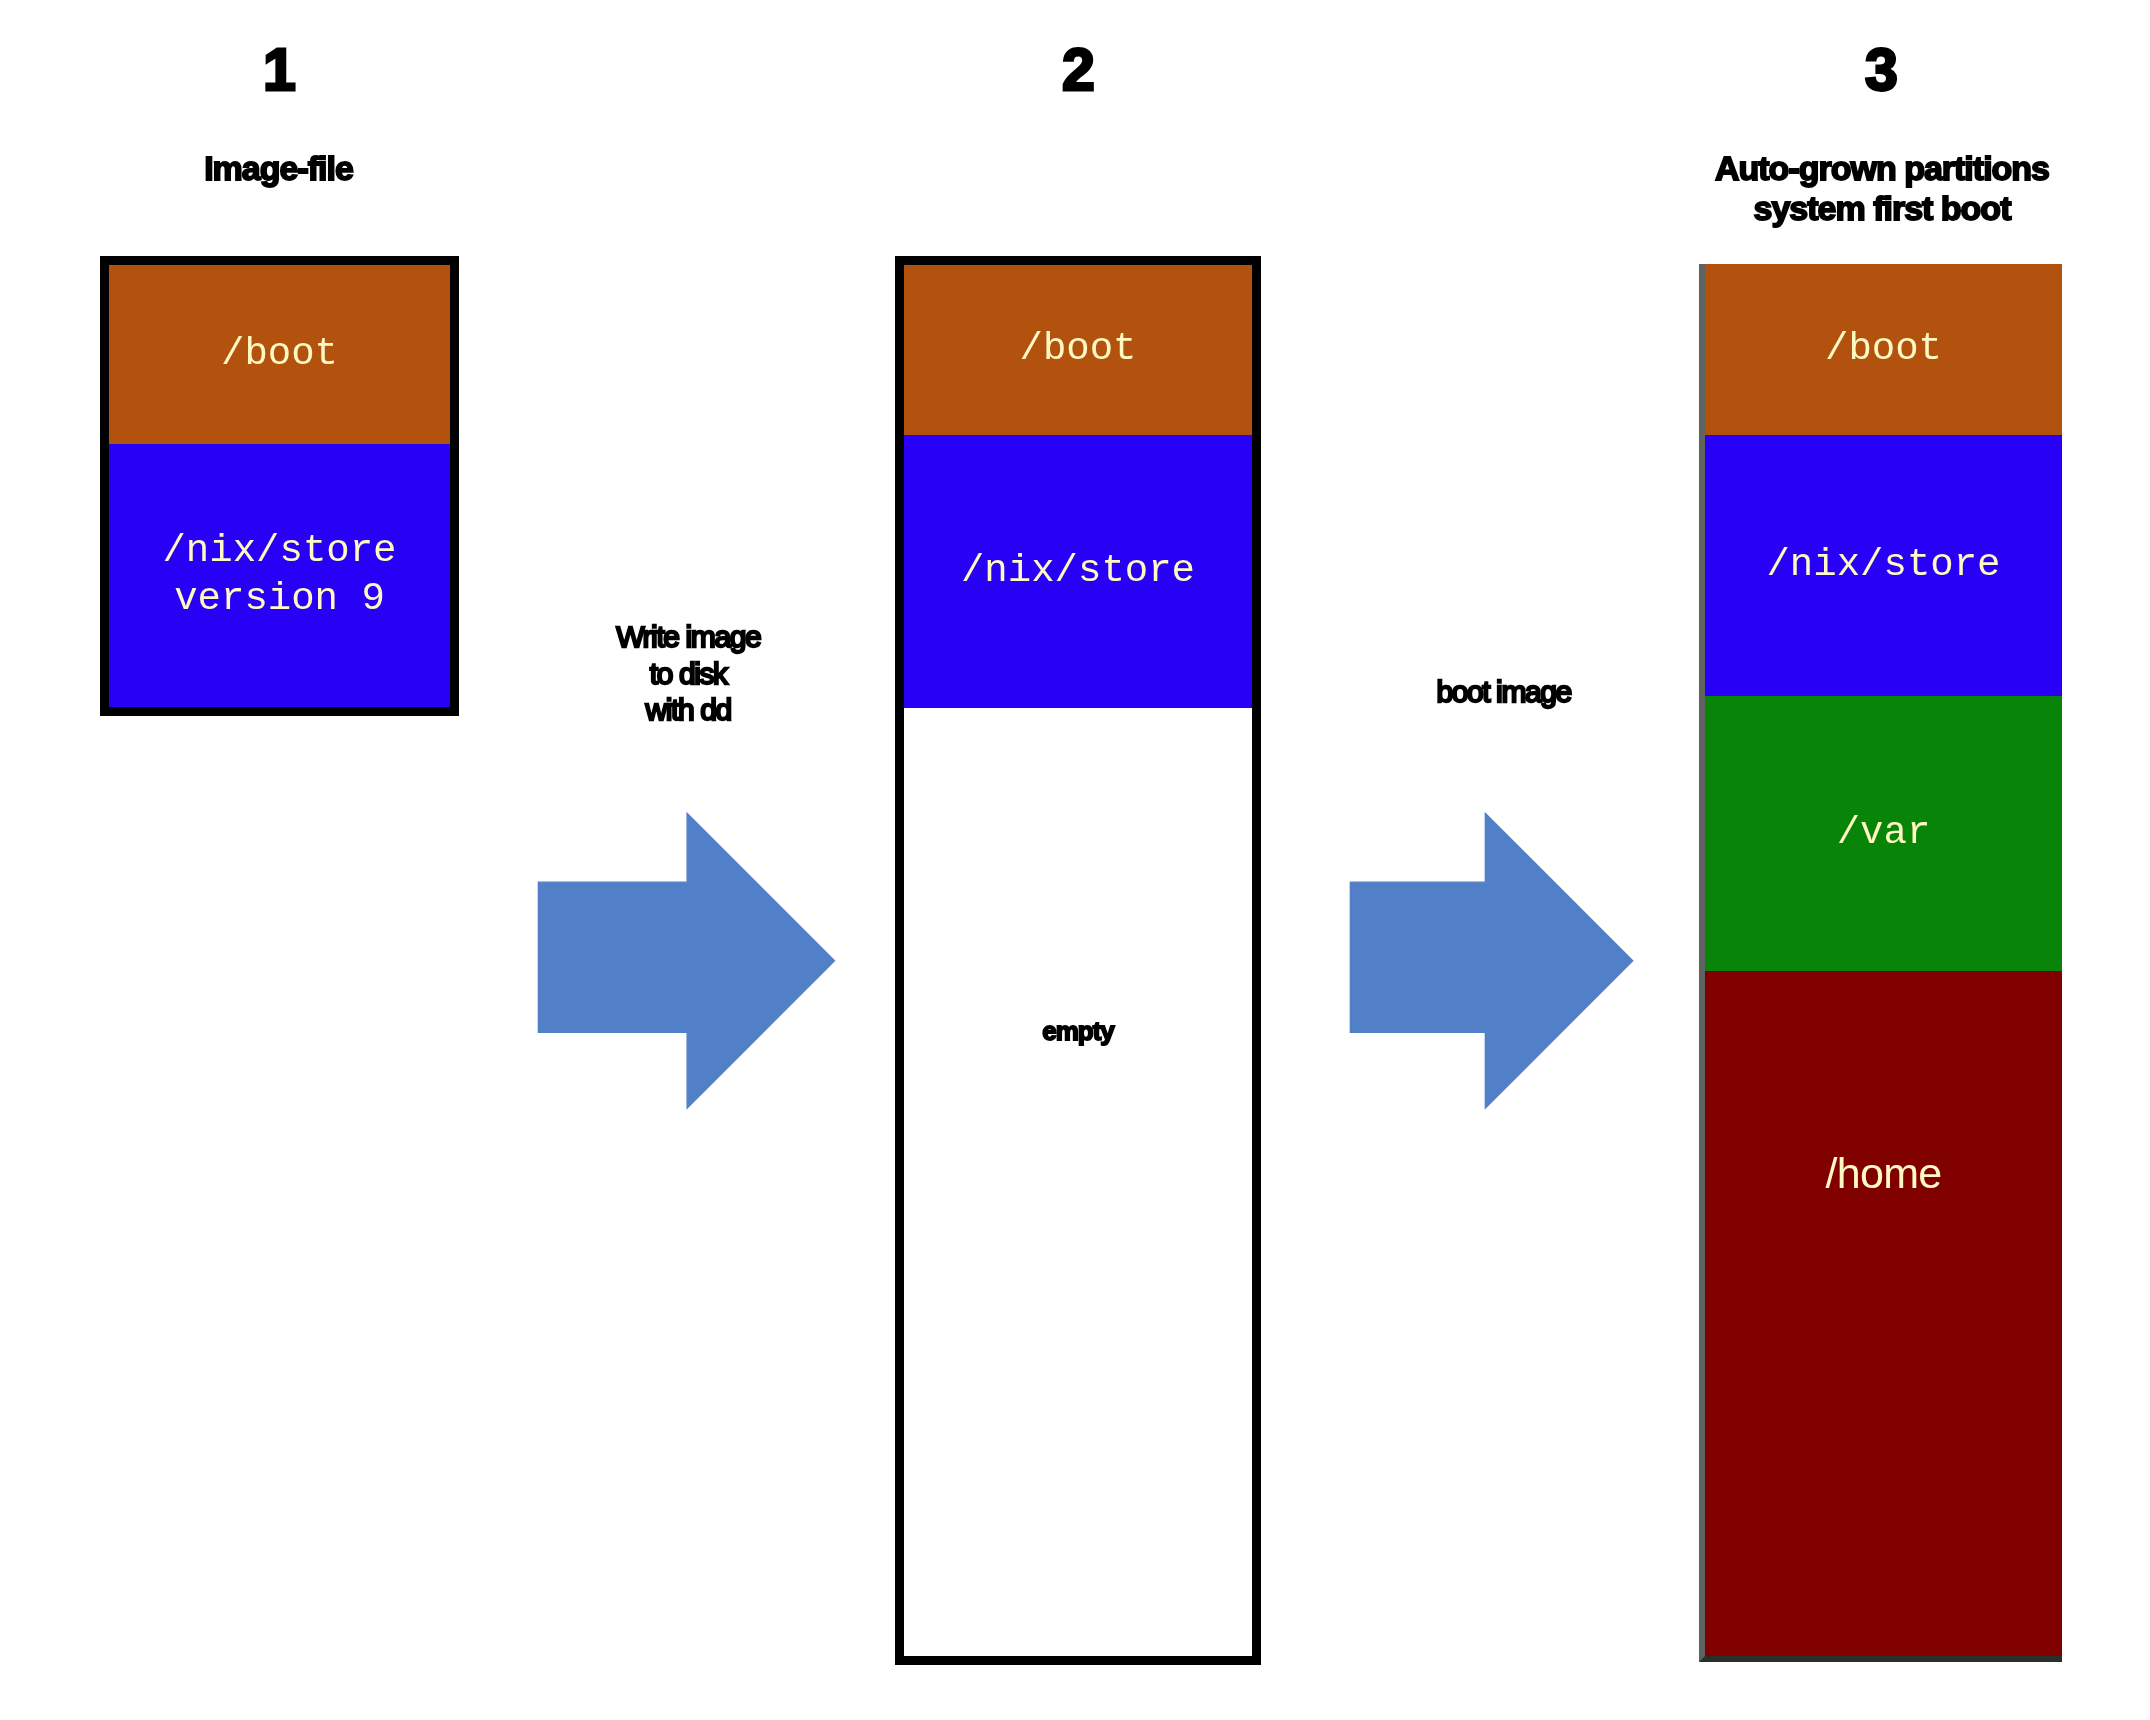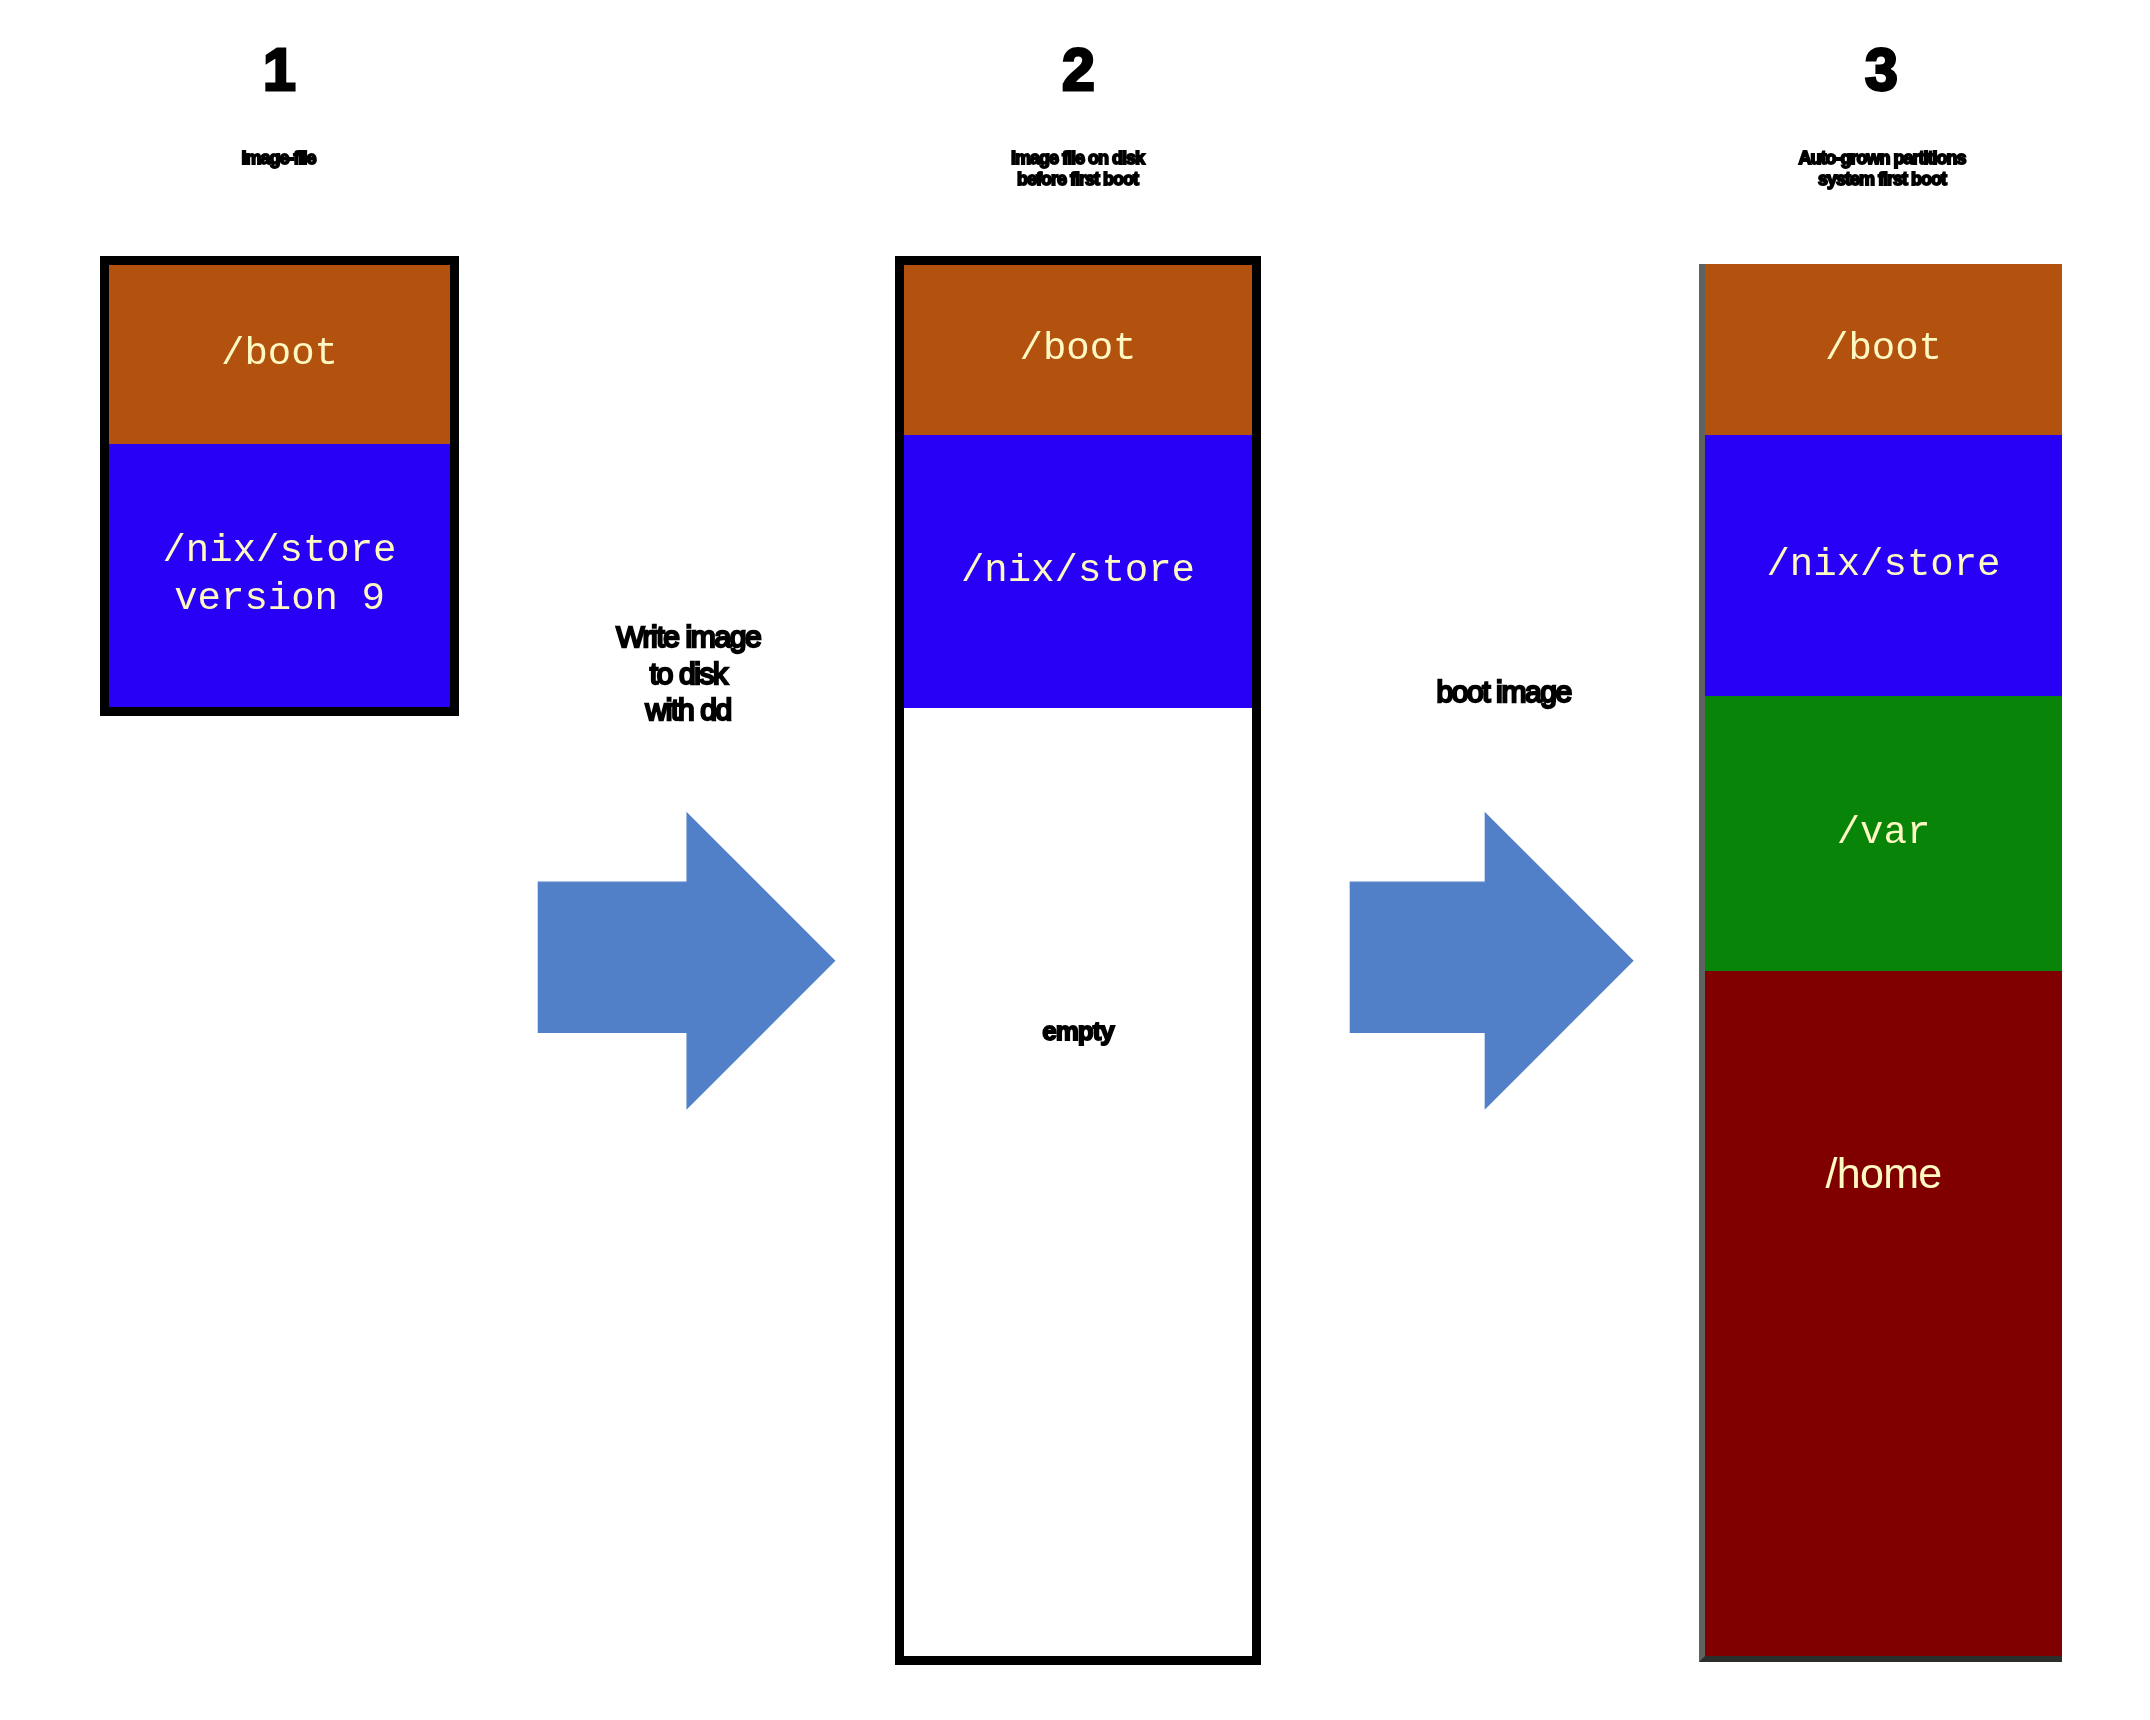--- a/index.html
+++ b/index.html
@@ -27,21 +27,21 @@
     line-height: 1;
     color: #000000;
     text-align: center;
     letter-spacing: -0.7px;
     -webkit-text-stroke: 2.8px #000000;
   }
   .step-caption {
     position: absolute;
     font-family: "Liberation Sans", sans-serif;
     font-weight: bold;
-    font-size: 18px;
+    font-size: 34px;
     line-height: 1.18;
     color: #000000;
     text-align: center;
     letter-spacing: -1px;
     -webkit-text-stroke: 1.8px #000000;
     white-space: pre-line;
   }
 
   
   .disk {
@@ -126,22 +126,20 @@
   <div class="arrow-group" style="left:530px; top:619px; width:317px; height:496px;">
     <div class="arrow-label" style="left:-13.8px; top:0px; width:344px;">Write image
 to disk
 with dd</div>
     <svg class="arrow-shape" width="303" height="310" viewBox="0 0 440 450" style="left:6.9px; top:186px;">
       <polygon points="2,112 218,112 218,12 432,226 218,440 218,330 2,330" fill="#5280c8" stroke="#5280c8" stroke-width="2"></polygon>
     </svg>
   </div>
 
   <div class="step-number" style="left:895px; top:41px; width:366px;">2</div>
-  <div class="step-caption" style="left:878px; top:148px; width:399px;">Image file on disk
-before first boot</div>
 
   <div class="disk disk--outlined" style="left:895px; top:256px; width:366px; height:1409px;">
     <div class="part" style="top:0px; height:170px; background:#b3510f;">
       <span class="part-label">/boot</span>
     </div>
     <div class="part" style="top:170px; height:273px; background:#2800f5;">
       <span class="part-label">/nix/store</span>
     </div>
     <div class="part" style="top:443px; bottom:0px; height:auto; background:#ffffff;padding-left:32px;">
       <span class="part-label part-label--empty" style="position:absolute; top:308px; left:0; right:0;">empty</span>

